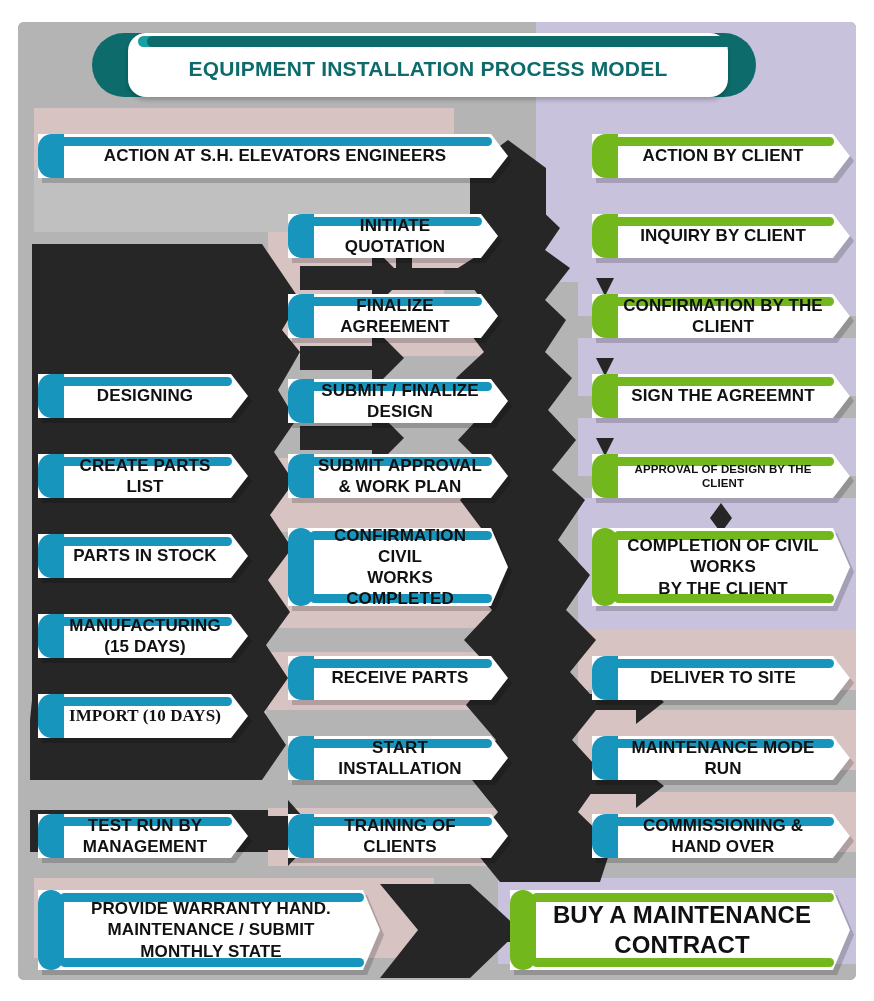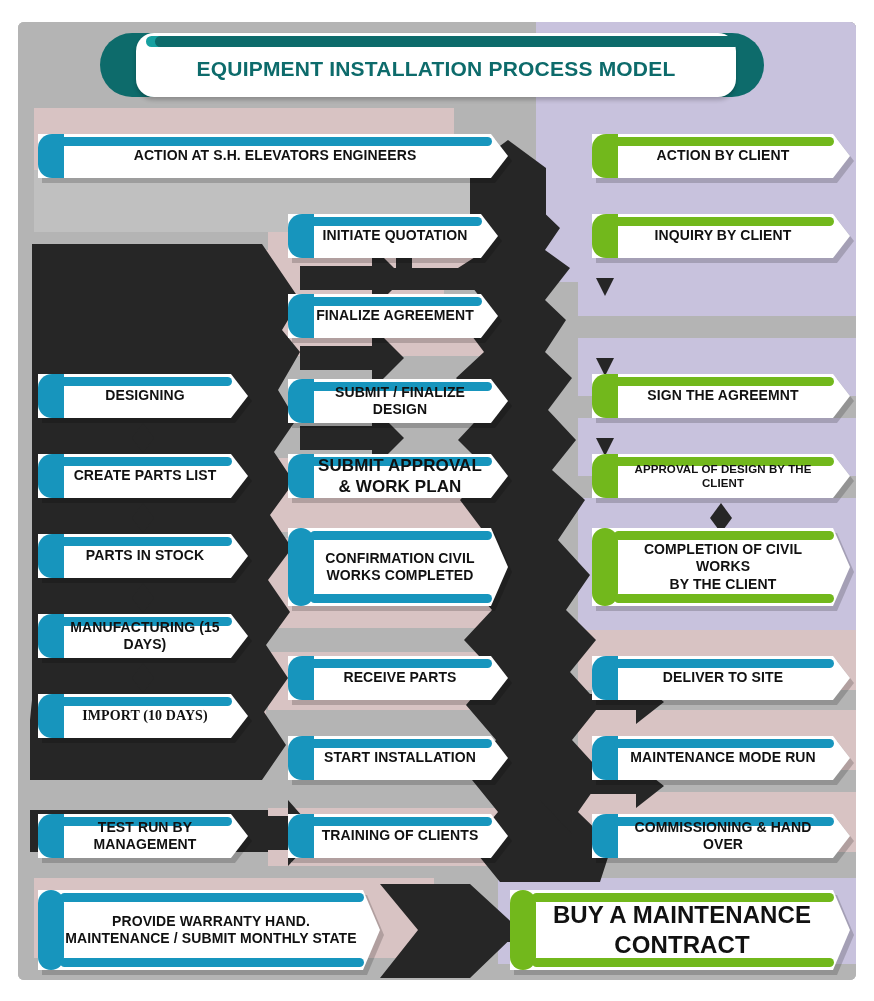--- a/index.html
+++ b/index.html
@@ -32,21 +32,21 @@
   .band-gray   {background:#a9a9a9;}
   .band-lgray  {background:#c2c2c2;}
   .band-blue   {background:#a9b6c0;}
 
   
   #links{position:absolute;left:0;top:0;width:874px;height:1001px;pointer-events:none;}
 
   
   #header{
     position:absolute;
-    left:100px; top:33px;
+    left:92px; top:33px;
     width:664px; height:84px;
   }
   #header .cap{
     position:absolute;left:0;top:0;
     width:96px;height:64px;
     background:#0d6b6b;
     border-radius:32px 0 0 32px;
   }
   #header .cap2{
     position:absolute;right:0;top:0;
@@ -120,21 +120,21 @@
   }
   .card .bar.top{top:3px;}
   .card .bar.bot{bottom:3px;}
   .card .label{
     position:absolute;
     left:26px;right:22px;top:0;bottom:0;
     display:flex;align-items:center;justify-content:center;
     text-align:center;
     color:#111111;
     font-weight:700;
-    font-size:14px;
+    font-size:17px;
     letter-spacing:.1px;
     line-height:1.25;
   }
   .card.blue .lcap{background:#1795bd;}
   .card.blue .bar {background:#1795bd;}
   .card.green .lcap{background:#72b81c;}
   .card.green .bar {background:#72b81c;}
 
   
   #card-buy .label{font-size:24px;}
@@ -373,20 +373,27 @@
   </div>
 
   <div class="card green" style="left:592px;top:214px;width:258px;height:44px;">
     <div class="shadow"></div>
       <div class="shape"></div>
     <div class="lcap"></div>
     <div class="bar top" style="width:220px;"></div>
     <div class="label">INQUIRY BY CLIENT</div>
   </div>
 
+  <div class="card green" style="left:592px;top:294px;width:258px;height:44px;">
+    <div class="shadow"></div>
+      <div class="shape"></div>
+    <div class="lcap"></div>
+    <div class="bar top" style="width:220px;"></div>
+    <div class="label">CONFIRMATION BY THE CLIENT</div>
+  </div>
 
   <div class="card green" style="left:592px;top:374px;width:258px;height:44px;">
     <div class="shadow"></div>
       <div class="shape"></div>
     <div class="lcap"></div>
     <div class="bar top" style="width:220px;"></div>
     <div class="label">SIGN THE AGREEMNT</div>
   </div>
 
   <div class="card green" style="left:592px;top:454px;width:258px;height:44px;">

